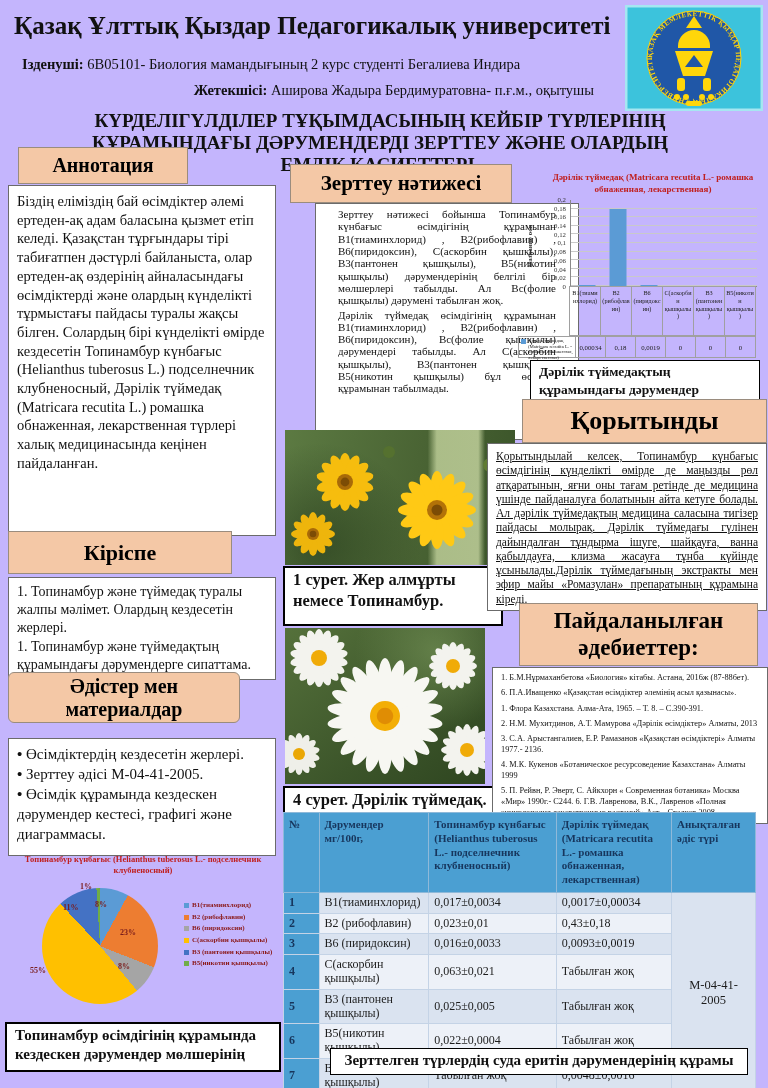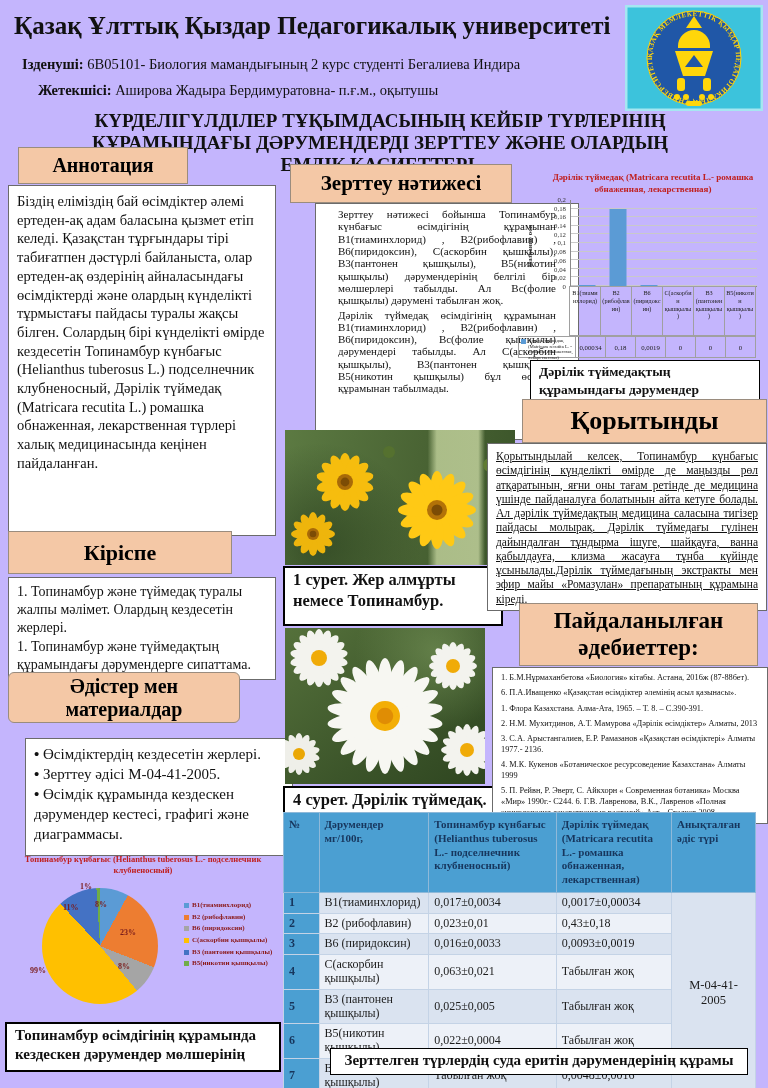--- a/index.html
+++ b/index.html
@@ -5,31 +5,31 @@
   html,body{margin:0;padding:0;}
   body{width:768px;height:1088px;background:#f8ddcb;font-family:"Liberation Serif","DejaVu Serif",serif;color:#111;}
   #poster{position:relative;width:768px;height:1088px;overflow:hidden;background:#c4b5fd;}
   .abs{position:absolute;}
   .hdrbox{background:#f4c8a6;border:1px solid #9a8c7e;display:flex;align-items:center;justify-content:center;text-align:center;font-weight:bold;color:#000;}
   .whitebox{background:#fff;border:1px solid #6b6b6b;overflow:hidden;}
   .capbox{background:#fff;border:2px solid #000;font-weight:bold;overflow:hidden;}
   
   .uni-title{left:14px;top:12px;width:600px;font-size:25px;font-weight:bold;}
   .hline1{left:22px;top:56px;width:590px;font-size:14.5px;}
-  .hline2{left:38px;top:82px;width:590px;font-size:14.5px;}
+  .hline2{left:4px;top:82px;width:590px;font-size:14.5px;text-align:right;}
   .hline1 b,.hline2 b{font-weight:bold;}
   .logo{left:625px;top:5px;width:138px;height:106px;}
   .poster-title{left:60px;top:110px;width:640px;text-align:center;font-weight:bold;font-size:19px;line-height:1.17;}
   
   .ann-h{left:18px;top:147px;width:168px;height:35px;font-size:20px;}
   .ann-box{left:8px;top:185px;width:250px;height:337px;padding:6px 8px;font-size:14.5px;line-height:1.29;}
   .intro-h{left:8px;top:531px;width:222px;height:41px;font-size:22px;}
   .intro-box{left:8px;top:577px;width:250px;height:91px;padding:5px 8px;font-size:14px;line-height:1.3;}
   .meth-h{left:8px;top:672px;width:230px;height:49px;font-size:20px;border-radius:6px;}
-  .meth-box{left:8px;top:738px;width:250px;height:104px;padding:6px 8px;font-size:15px;line-height:1.33;margin-left:17px;}
+  .meth-box{left:8px;top:738px;width:250px;height:104px;padding:6px 8px;font-size:15px;line-height:1.33;}
   .meth-box div::before{content:"\2022  ";font-weight:bold;}
   
   .pie-block{left:8px;top:850px;width:270px;height:168px;}
   .pie-title{position:absolute;left:14px;top:4px;width:242px;text-align:center;font-size:8.5px;font-weight:bold;color:#c02020;line-height:1.25;}
   .pie{position:absolute;left:34px;top:38px;width:116px;height:116px;border-radius:50%;}
   .pct{position:absolute;font-size:8px;font-weight:bold;color:#7a1d1d;}
   .p0{left:87px;top:50px;}.p1{left:112px;top:78px;}.p2{left:110px;top:112px;}
   .p3{left:22px;top:116px;}.p4{left:55px;top:53px;}.p5{left:72px;top:32px;}
   .pie-legend{position:absolute;left:176px;top:52px;width:94px;}
   .pl-item{display:flex;align-items:flex-start;margin-bottom:4px;font-size:7px;font-weight:bold;color:#8b1a1a;line-height:1.1;}
@@ -143,21 +143,21 @@
     <div>Зерттеу әдісі М-04-41-2005.</div>
     <div>Өсімдік құрамында кездескен дәрумендер кестесі, графигі және диаграммасы.</div>
   </div>
 
   <div class="abs pie-block">
     <div class="pie-title">Топинамбур күнбағыс (Helianthus tuberosus L.- подселнечник клубненосный)</div>
     <div class="pie" style="background: conic-gradient(rgb(91, 155, 213) 0%, rgb(91, 155, 213) 8%, rgb(237, 125, 49) 8%, rgb(237, 125, 49) 31%, rgb(165, 165, 165) 31%, rgb(165, 165, 165) 39%, rgb(255, 192, 0) 39%, rgb(255, 192, 0) 88%, rgb(68, 114, 196) 88%, rgb(68, 114, 196) 99%, rgb(112, 173, 71) 99%, rgb(112, 173, 71) 100%);"></div>
     <span class="pct p0">8%</span>
     <span class="pct p1">23%</span>
     <span class="pct p2">8%</span>
-    <span class="pct p3">99%</span>
+    <span class="pct p3">55%</span>
     <span class="pct p4">11%</span>
     <span class="pct p5">1%</span>
     <div class="pie-legend">
       <div class="pl-item">
           <span class="pl-sw" style="background: rgb(91, 155, 213);"></span>
           <span>В1(тиаминхлорид)</span>
         </div>
       <div class="pl-item">
           <span class="pl-sw" style="background: rgb(237, 125, 49);"></span>
           <span>В2 (рибофлавин)</span>

